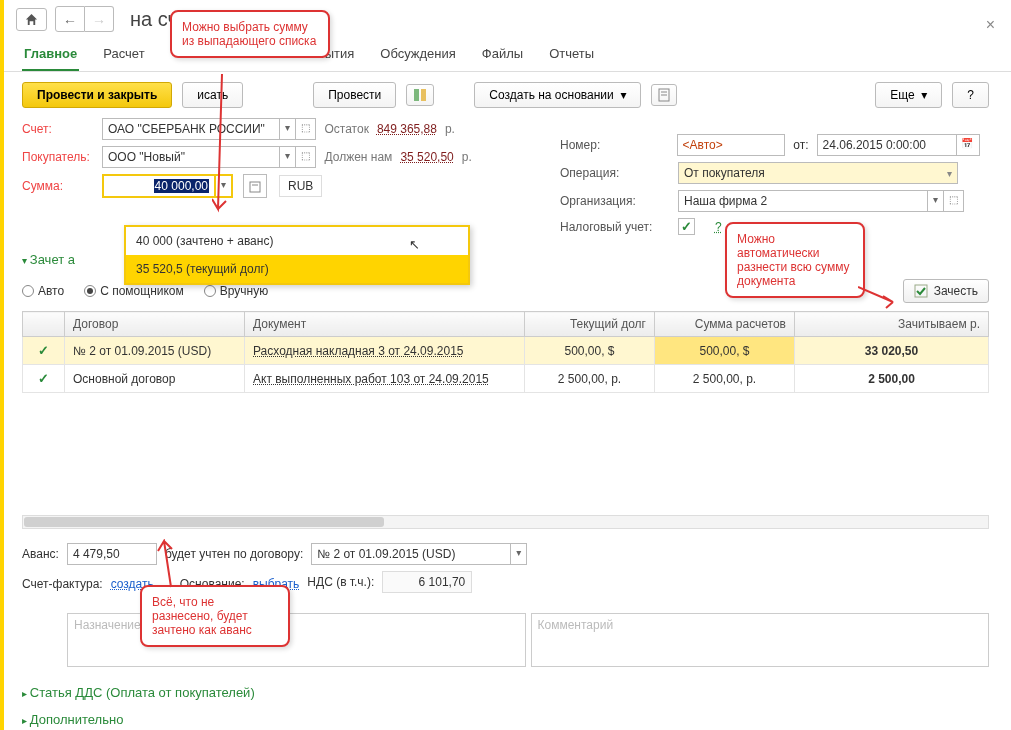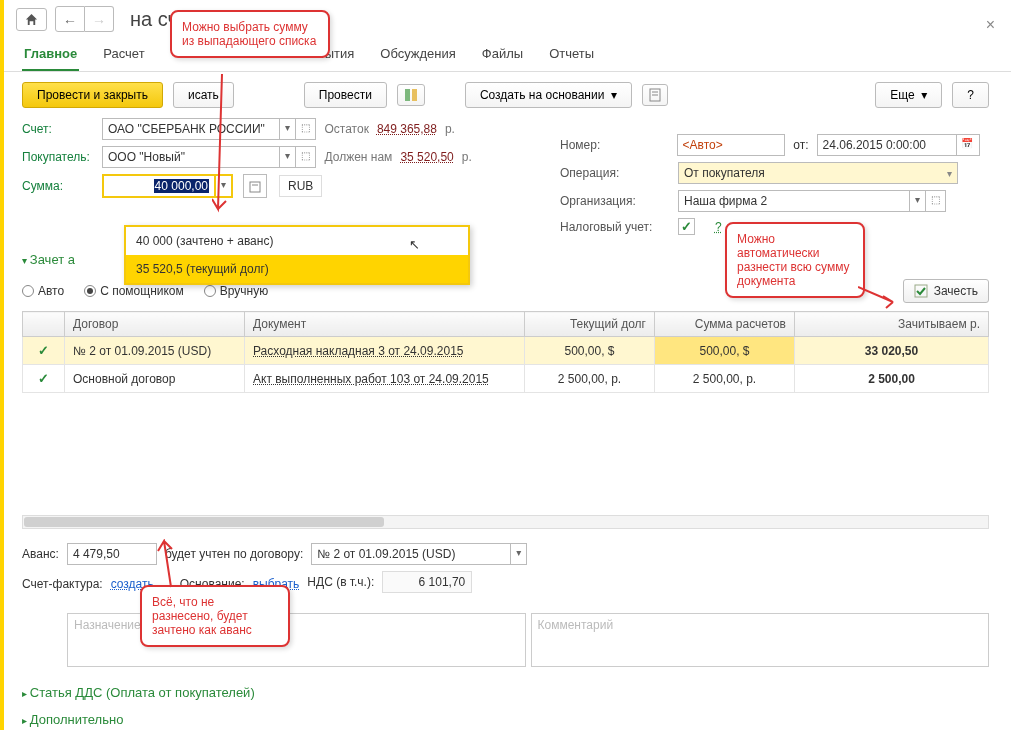--- a/index.html
+++ b/index.html
@@ -11,27 +11,27 @@
 .arrow { font-size: 14px; color: #666; }
 .title { font-size: 20px; color: #444; margin-left: 8px; }
 .close-x { position: absolute; right: 16px; top: 16px; font-size: 16px; color: #888; cursor: pointer; }
 
 .tabs { display: flex; gap: 22px; padding: 6px 22px 0; border-bottom: 1px solid #ddd; font-size: 13px; }
 .tab { padding: 6px 2px 8px; cursor: pointer; color: #444; }
 .tab.active { color: #2a8a3a; border-bottom: 2px solid #2a8a3a; font-weight: bold; }
 
 .toolbar { display: flex; align-items: center; gap: 10px; padding: 10px 22px; }
 .btn { border: 1px solid #bbb; background: linear-gradient(#fff,#f4f4f4); padding: 5px 14px; border-radius: 3px; cursor: pointer; font-size: 12px; }
-.btn-yellow { background: linear-gradient(#ffe04a,#f4c80d); border-color: #d1a806; font-weight: normal; }
+.btn-yellow { background: linear-gradient(#ffe04a,#f4c80d); border-color: #d1a806; font-weight: bold; }
 .btn-sm { padding: 3px 6px; font-size: 11px; }
 .spacer { flex: 1; }
 
 .form { padding: 0 22px; }
 .row { display: flex; align-items: center; margin-bottom: 6px; gap: 8px; }
-.label { width: 72px; color: #15803d; }
+.label { width: 72px; color: #ef4444; }
 .label-right { width: 110px; color: #555; }
 .input { border: 1px solid #bbb; padding: 3px 5px; font-size: 12px; background: #fff; display: inline-flex; align-items: center; }
 .input-group { display: inline-flex; }
 .input-group .ig-btn { border: 1px solid #bbb; border-left: none; background: #fff; padding: 3px 5px; cursor: pointer; font-size: 10px; color: #666; }
 .link { color: #1a5fcc; text-decoration: underline dotted; cursor: pointer; }
 .balance { color: #777; }
 .balance-val { text-decoration: underline dotted; color: #7f1d1d; }
 
 .sum-row { margin-top: 4px; }
 .sum-input { border: 2px solid #f4c80d; width: 114px; padding: 3px 5px; text-align: right; }
@@ -250,21 +250,21 @@
   <div class="row">
     <span class="label-right">Операция:</span>
     <div class="op-input">
         <span>От покупателя</span>
         <span style="color:#888;font-size:10px">▾</span>
       </div>
   </div>
   <div class="row">
     <span class="label-right">Организация:</span>
     <div class="input-group">
-      <span class="input" style="width:232px">Наша фирма 2</span>
+      <span class="input" style="width:250px">Наша фирма 2</span>
       <span class="ig-btn">▾</span>
       <span class="ig-btn">⬚</span>
     </div>
   </div>
   <div class="row">
     <span class="label-right">Налоговый учет:</span>
     <span class="chk" style="border:1px solid #bbb;padding:0 2px">✓</span>
     <span class="link" style="margin-left:12px;color:#2a8a3a">?</span>
   </div>
 </div>

